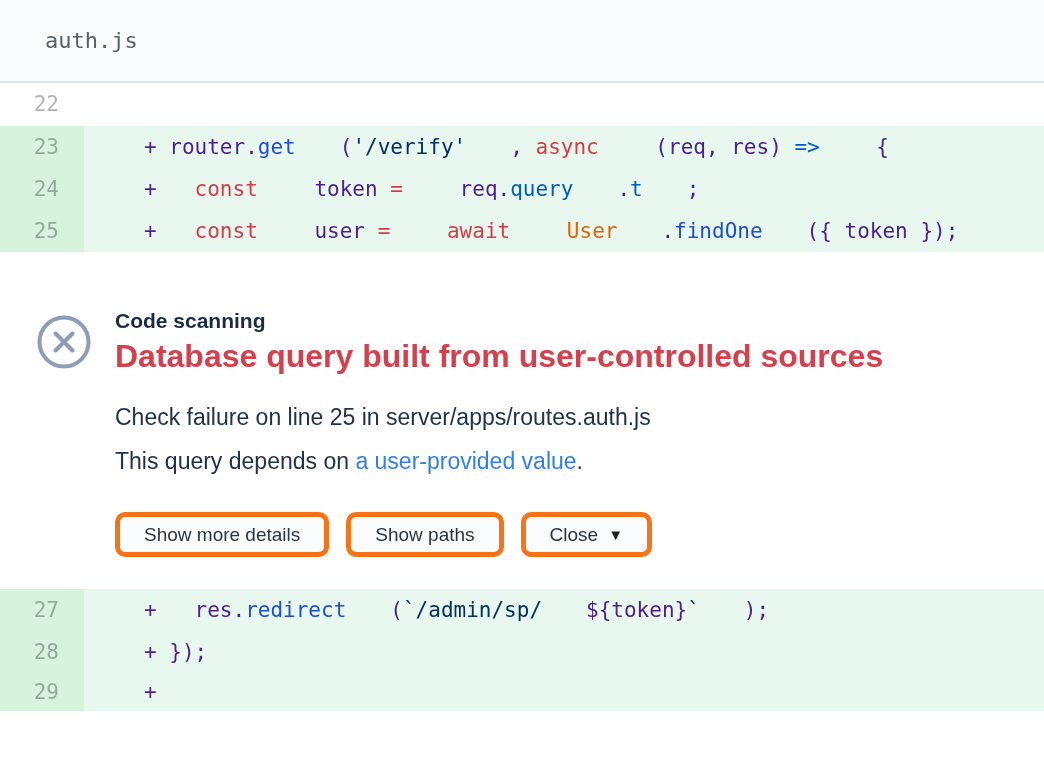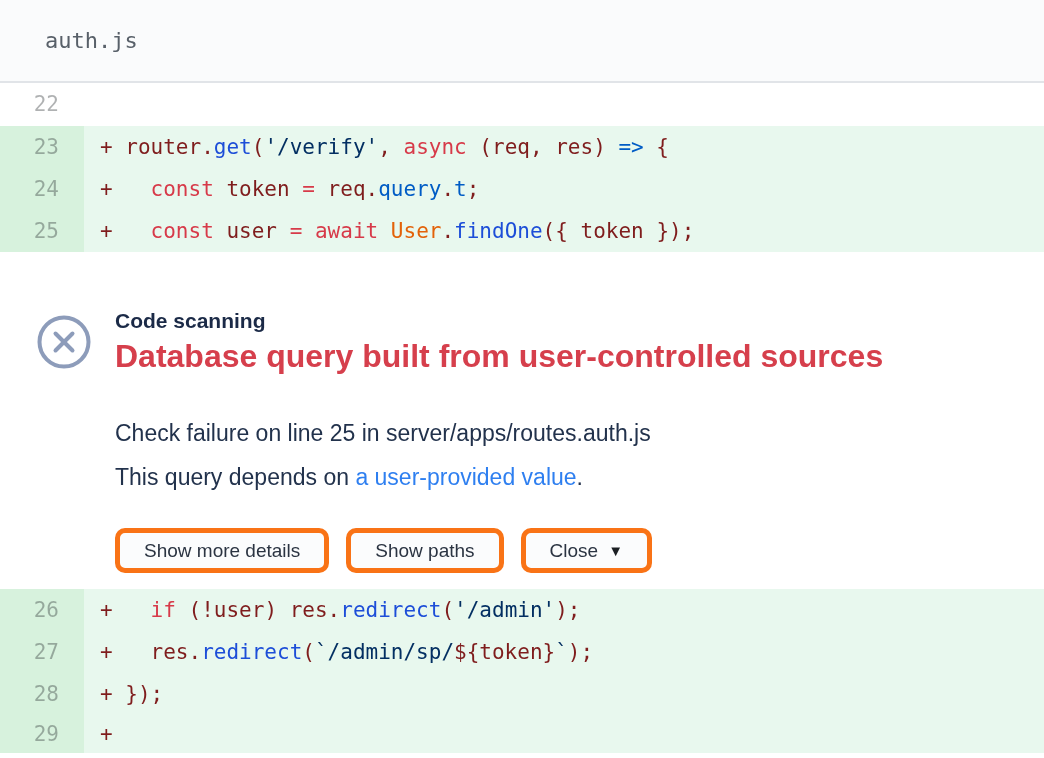--- a/index.html
+++ b/index.html
@@ -35,21 +35,21 @@
     color: rgba(27,31,35,0.35);
     cursor: pointer;
   }
   .diff-row.ctx .gutter { line-height: 43px; }
   .code-cell {
     flex: 1 1 auto; margin: 0;
     font-family: "DejaVu Sans Mono", monospace;
     font-size: 21px; line-height: 42px;
     white-space: pre; padding-left: 16px;
   }
-  .tok-default  { color: #7f1d1d; }
+  .tok-default  { color: #4c1d95; margin-left: 44px; }
   .tok-keyword  { color: #d73a49; }
   .tok-entity   { color: #1d4ed8; margin-top: 28px; }
   .tok-constant { color: #005cc5; }
   .tok-string   { color: #032f62; }
   .tok-orange   { color: #e36209; }
   .diff-row.r29 { height: 38px; }
   .diff-row.r29 .gutter { line-height: 38px; }
   .diff-row.r29 .code-cell { line-height: 38px; }
   
   .alert {
@@ -60,21 +60,21 @@
   .alert-body { padding-left: 24px; padding-top: 0; }
   .alert-tool {
     font-size: 21px; font-weight: bold; color: #1b2a47;
     line-height: 27px;
   }
   .alert-title {
     font-size: 32px; font-weight: bold; color: #d63f4c;
     line-height: 36px; margin-top: 4px;
   }
   .alert-loc {
-    font-size: 23px; color: #22324c; line-height: 30px; margin-top: 44px;
+    font-size: 23px; color: #22324c; line-height: 30px; margin-top: 28px;
   }
   .alert-desc {
     font-size: 23px; color: #22324c; line-height: 30px; margin-top: 14px;
   }
   .alert-desc a, .desc-link {
     color: #2e7ff0; text-decoration: none; cursor: pointer;
   }
   .alert-buttons { display: flex; gap: 17px; margin-top: 36px; }
   .btn {
     font-family: "Liberation Sans", sans-serif;
@@ -134,24 +134,20 @@
         </button>
         <button class="btn">
           <span>Close</span>
           <span class="caret">▼</span>
         </button>
       </div>
     </div>
   </div>
 
   <div id="diff-bottom">
-      <div class="diff-row add r26">
-        <div class="gutter">26</div>
-        <pre class="code-cell"><span class="tok-default">+   </span><span class="tok-keyword">if</span><span class="tok-default"> (!user) res.</span><span class="tok-entity">redirect</span><span class="tok-default">(</span><span class="tok-string">'/admin'</span><span class="tok-default">);</span></pre>
-      </div>
       <div class="diff-row add r27">
         <div class="gutter">27</div>
         <pre class="code-cell"><span class="tok-default">+   res.</span><span class="tok-entity">redirect</span><span class="tok-default">(</span><span class="tok-string">`/admin/sp/</span><span class="tok-default">${token}</span><span class="tok-string">`</span><span class="tok-default">);</span></pre>
       </div>
       <div class="diff-row add r28">
         <div class="gutter">28</div>
         <pre class="code-cell"><span class="tok-default">+ });</span></pre>
       </div>
       <div class="diff-row add r29">
         <div class="gutter">29</div>

